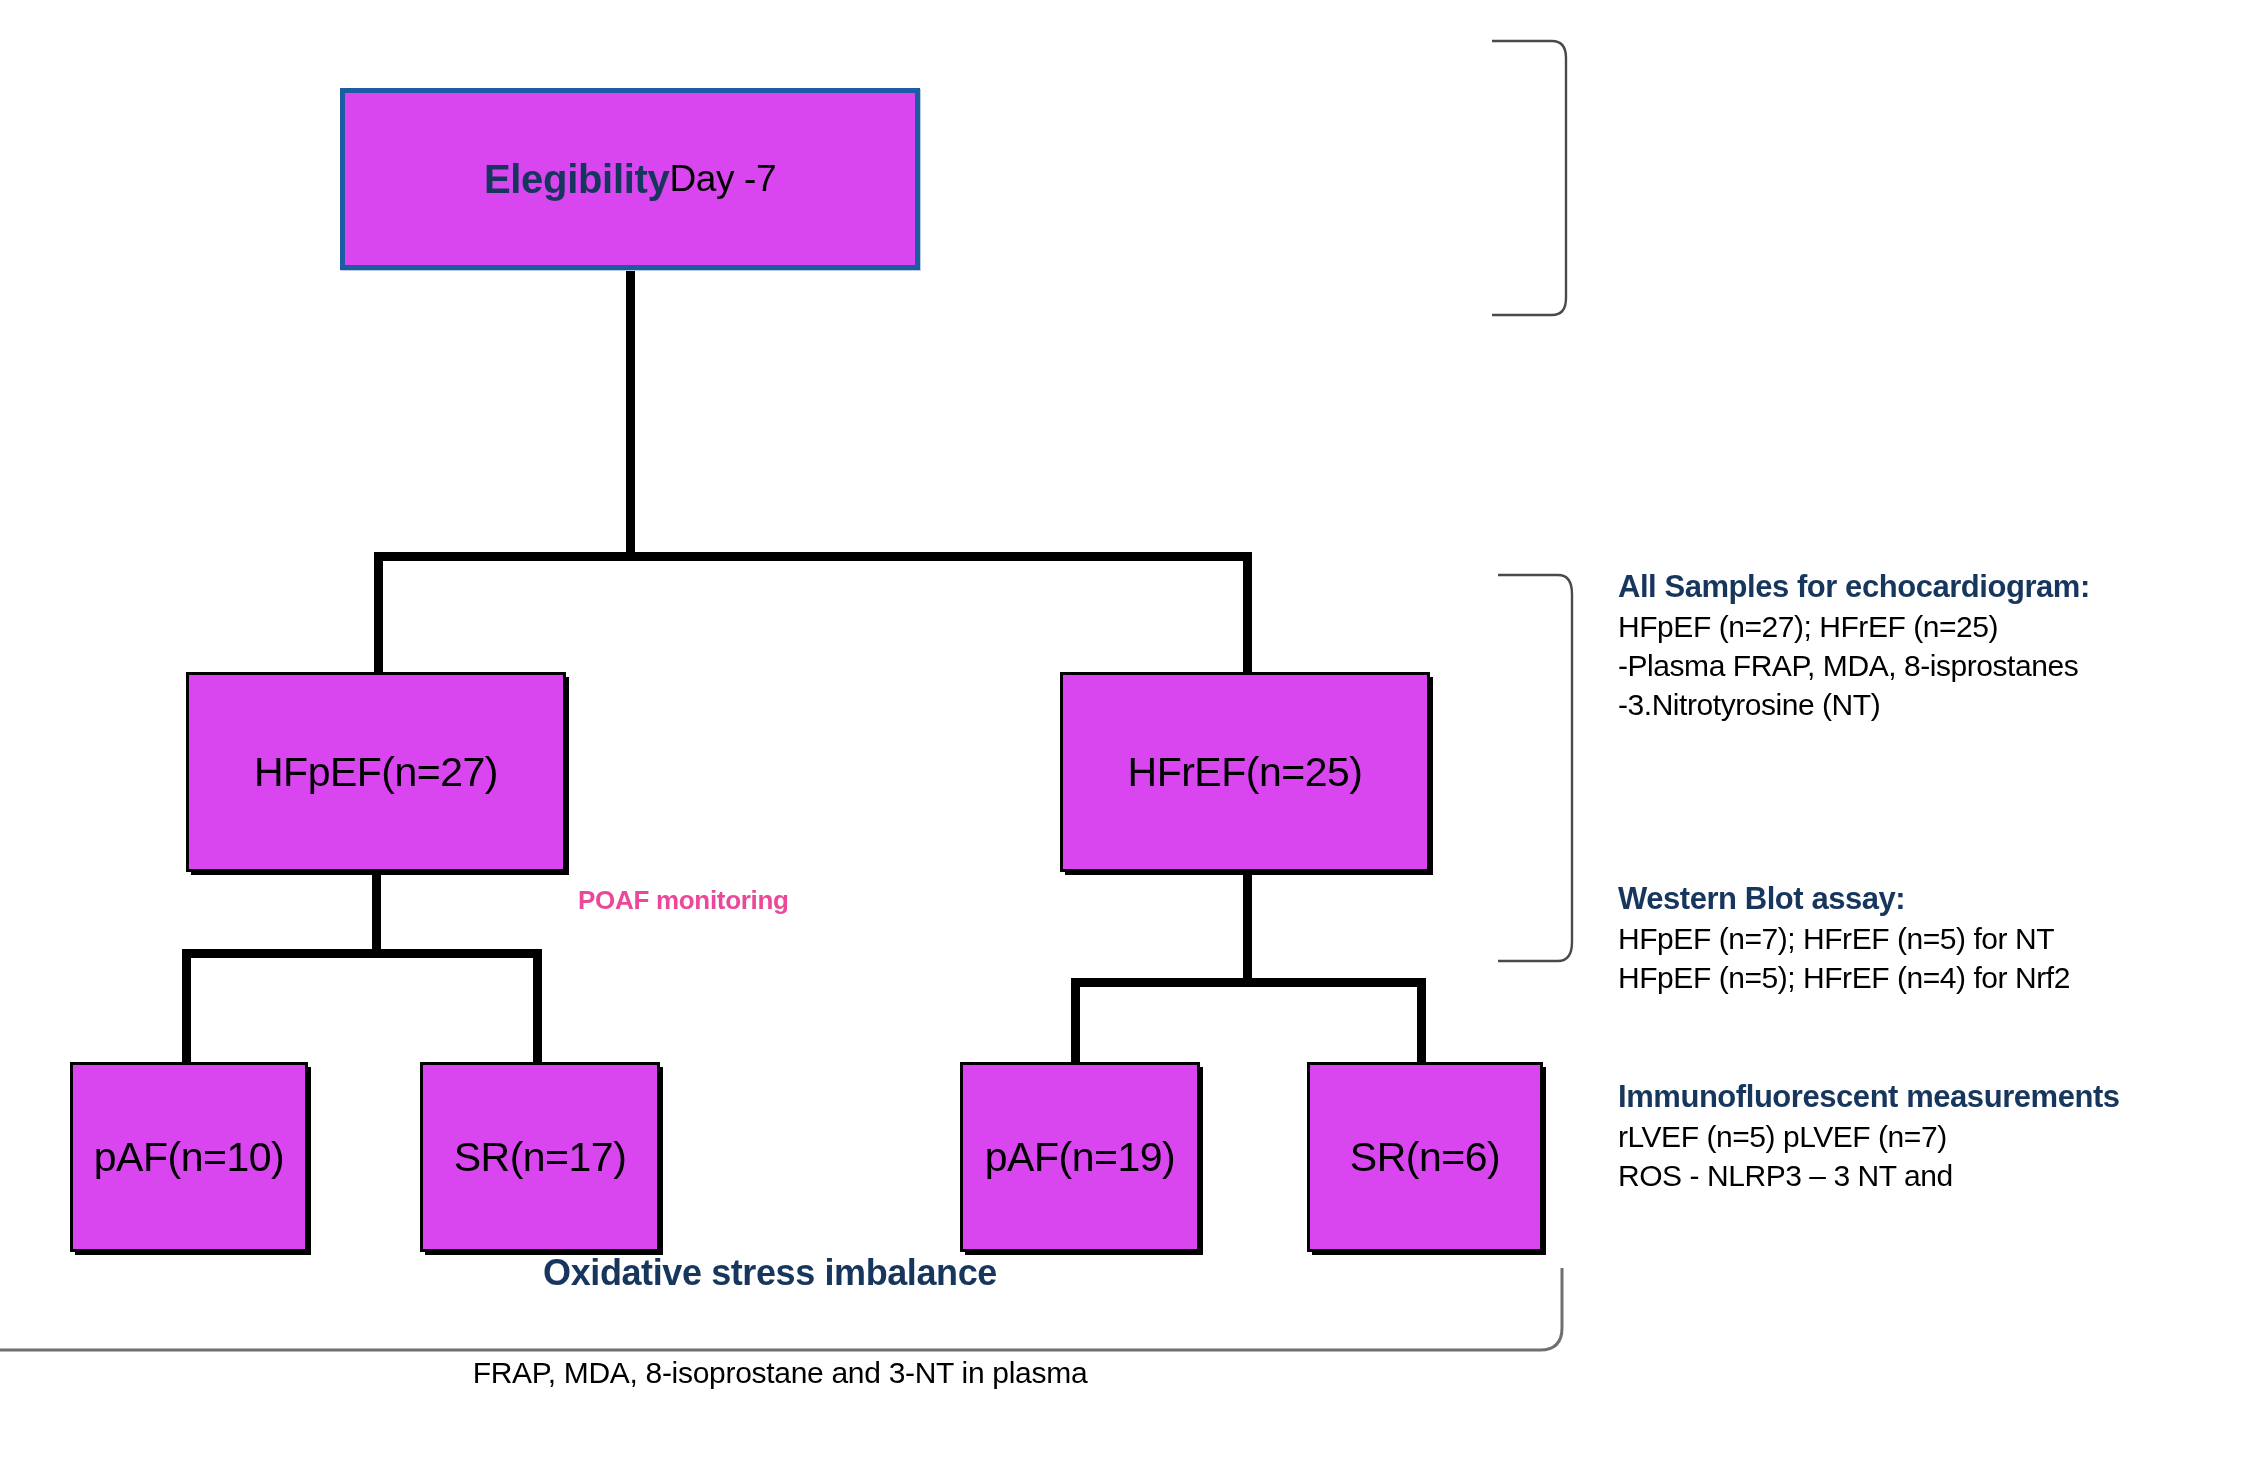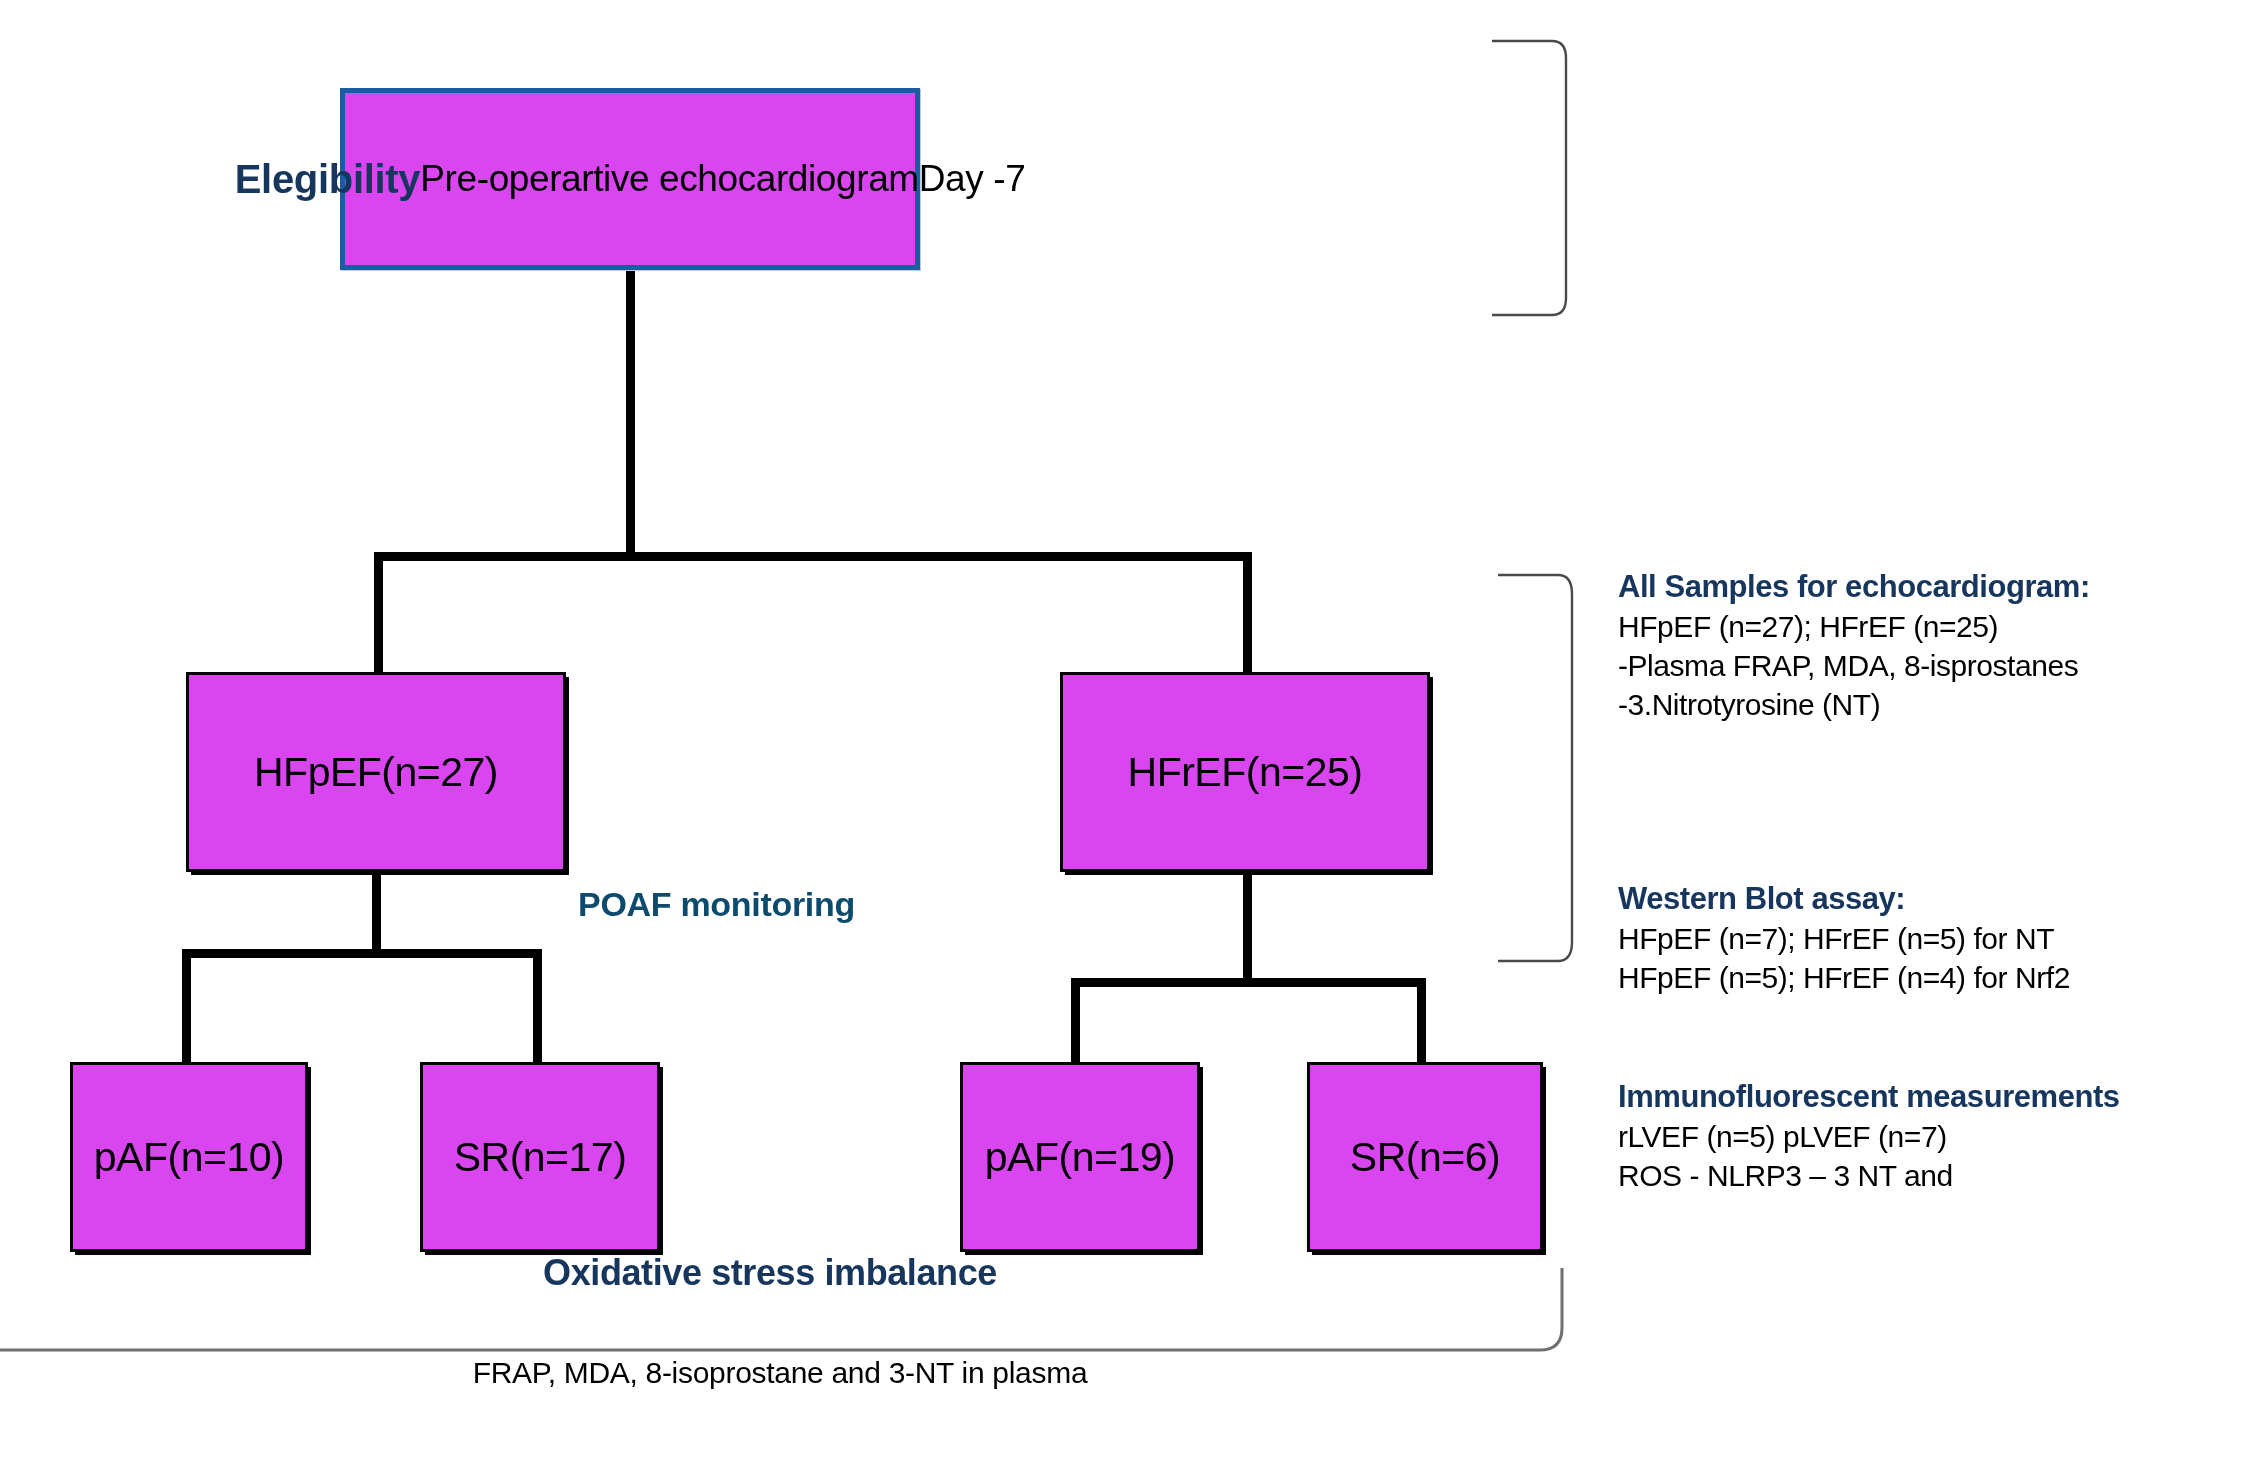--- a/index.html
+++ b/index.html
@@ -99,23 +99,23 @@
     letter-spacing: -0.45px;
     white-space: nowrap;
   }
   .ann.spaced p { line-height: 1.50; }
 
   
   #poaf-label {
     position: absolute;
     left: 578px;
     top: 885px;
-    font-size: 34px;
-    font-weight: bold;
-    color: #0c4a6e;
+    font-size: 26px;
+    font-weight: bold;
+    color: #ec4899;
     letter-spacing: -0.3px;
     z-index: 6;
     white-space: nowrap;
   }
 
   
   #oxidative-title {
     position: absolute;
     left: 0;
     top: 1252px;
@@ -143,21 +143,20 @@
   
   .bracket { position: absolute; z-index: 3; }
 </style>
 </head>
 <body>
 
 <div id="page">
 
   <div class="node" id="node-eligibility">
     <span class="title line1">Elegibility</span>
-    <span class="sub line2">Pre-operartive echocardiogram</span>
     <span class="sub line3">Day -7</span>
   </div>
 
   <div class="conn" style="left:626px; top:270px; width:9px; height:288px;"></div>
 
   <div class="conn" style="left:374px; top:552px; width:878px; height:9px;"></div>
 
   <div class="conn" style="left:374px; top:552px; width:9px; height:124px;"></div>
 
   <div class="conn" style="left:1243px; top:552px; width:9px; height:124px;"></div>

